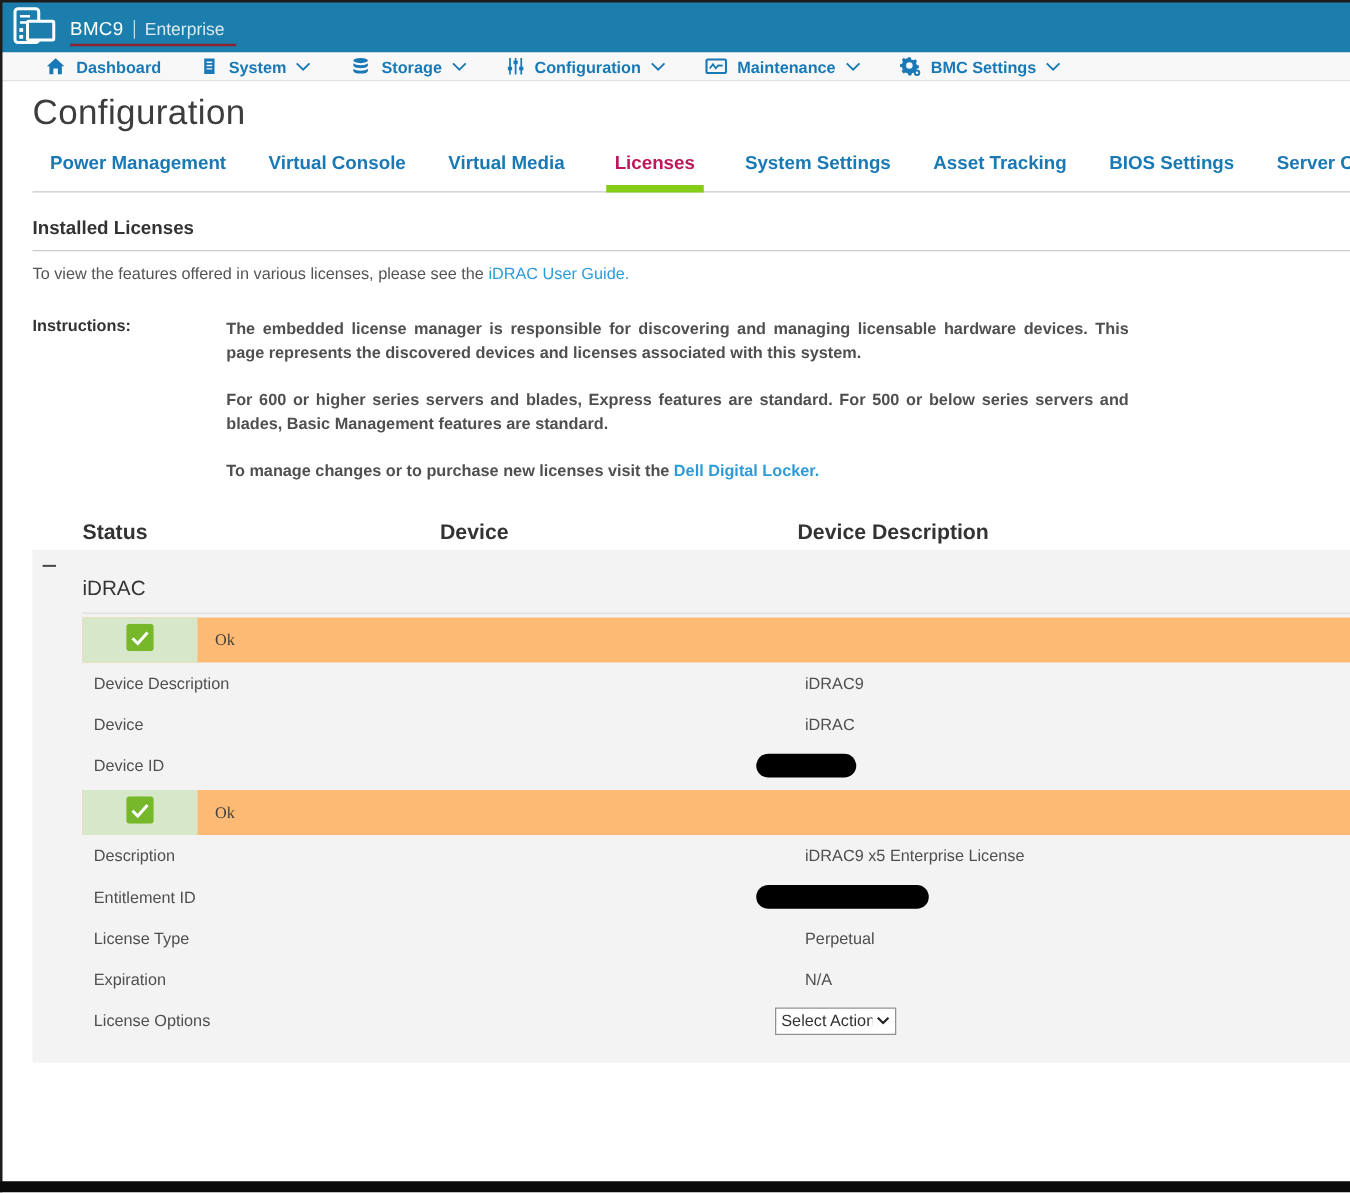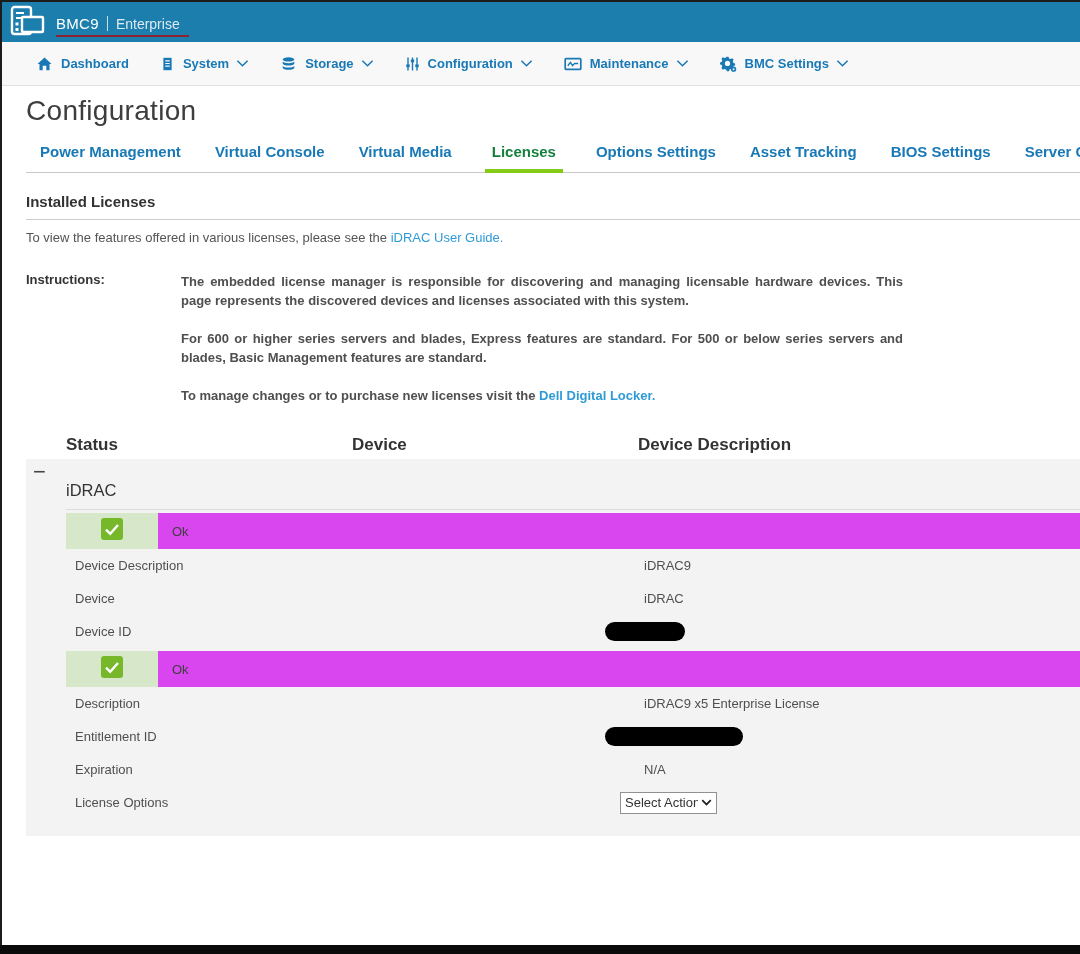--- a/index.html
+++ b/index.html
@@ -17,32 +17,32 @@
   
   .masthead { height:42px; background:#1b7eac; display:flex; align-items:center; padding-left:9px; }
   .logo { width:38px; height:32px; display:flex; align-items:center; }
   .brand { position:relative; display:flex; align-items:baseline; margin-left:9px; padding-top:4px; }
   .brand-name { color:#ffffff; font-size:15px; letter-spacing:.3px; }
   .brand-divider { display:inline-block; width:1px; height:15px; background:rgba(255,255,255,.75); margin:0 8px; align-self:center; }
   .brand-product { color:#ddeaf2; font-size:14px; font-weight:400; }
   .brand-underline { position:absolute; left:0; top:24px; width:133px; height:2px; background:#8c2332; }
 
   
-  .mainnav { height:44px; background:#f8f8f8; border-bottom:1px solid #e2e2e2; display:flex; align-items:center; padding-left:36px; }
+  .mainnav { height:23px; background:#f8f8f8; border-bottom:1px solid #e2e2e2; display:flex; align-items:center; padding-left:36px; }
   .nav-item { display:flex; align-items:center; margin-right:31px; color:#1879b6; font-size:13px; font-weight:700; cursor:pointer; }
   .nav-item .ic { display:flex; align-items:center; margin-right:8px; }
   .nav-item .chev { display:flex; align-items:center; margin-left:7px; }
 
   
   .content { padding-left:26px; }
   .page-title { font-size:28px; font-weight:300; color:#3d3d3d; margin-top:9px; letter-spacing:.3px; }
 
   .tabs { display:flex; margin-top:13px; border-bottom:1px solid #c9c9c9; padding-left:13px; }
   .tab { font-size:15px; font-weight:700; color:#1879b6; padding:3px 1px 9px; margin-right:32px; cursor:pointer; white-space:nowrap; }
-  .tab.active { color:#15803d; border-bottom:4px solid #84cc16; padding-left:7px; padding-right:7px; margin-bottom:-1px; }
+  .tab.active { color:#be185d; border-bottom:6px solid #84cc16; padding-left:7px; padding-right:7px; margin-bottom:-1px; }
 
   .section-head { margin-top:20px; font-size:15px; font-weight:700; color:#333; }
   .section-rule { margin-top:9px; height:1px; background:#cccccc; }
   .intro-line { margin-top:10px; font-size:13px; color:#545454; }
   a.link { color:#2e9bd8; text-decoration:none; cursor:pointer; }
 
   .instructions { display:flex; margin-top:27px; }
   .instr-label { width:155px; flex:0 0 155px; font-size:13px; font-weight:700; color:#333; }
   .instr-body { width:722px; font-size:13px; color:#4f4f4f; line-height:19px; text-align:justify; }
   .instr-body p { margin-bottom:19px;font-weight:bold; }
@@ -52,21 +52,21 @@
   .thead span { position:absolute; top:10px; font-size:17px; font-weight:700; color:#333; }
   .thead span:nth-child(1){ left:40px; }
   .thead span:nth-child(2){ left:326px; }
   .thead span:nth-child(3){ left:612px; }
 
   
   .license-table { margin-left:26px; background:#f3f3f3; position:relative; padding-bottom:17px; }
   .collapse { position:absolute; left:7px; top:2px; font-size:22px; color:#444; line-height:22px; cursor:pointer; }
   .group-title { margin-left:40px; padding:22px 0 9px; font-size:16.5px; color:#333; border-bottom:1px solid #dcdcdc; }
   .group + .group .group-title { padding-top:36px; }
-  .status-row { margin:3px 0 0 40px; height:36px; background:#d946ef; display:flex; align-items:center; }
+  .status-row { margin:3px 0 0 40px; height:36px; background:#fdba74; display:flex; align-items:center;font-family:Liberation Serif, serif; }
   .status-icon-cell { width:92px; height:100%; background:#d7e7ca; display:flex; align-items:center; justify-content:center; }
   .status-label { margin-left:14px; font-size:13px; color:#3f3f3f; }
   .detail-row { margin-left:40px; height:33px; position:relative; display:flex; align-items:center; font-size:13px; }
   .detail-label { position:absolute; left:9px; color:#4f4f4f; }
   .detail-value { position:absolute; left:578px; color:#4f4f4f; }
   .redaction { position:absolute; left:539px; height:19px; background:#000; border-radius:10px; }
   .select-wrap { position:absolute; left:554px; display:inline-flex; align-items:center; }
   .select-wrap select {
     -webkit-appearance:none; appearance:none;
     font-family:"Liberation Sans", sans-serif; font-size:13px; color:#333;
@@ -186,21 +186,21 @@
   </div>
 
 <div class="content">
   <div class="page-title">Configuration</div>
 
   <div class="tabs" id="tabbar">
       <div class="tab">Power Management</div>
       <div class="tab">Virtual Console</div>
       <div class="tab">Virtual Media</div>
       <div class="tab active">Licenses</div>
-      <div class="tab">Options Settings</div>
+      <div class="tab">System Settings</div>
       <div class="tab">Asset Tracking</div>
       <div class="tab">BIOS Settings</div>
       <div class="tab">Server Configuration Profile</div>
     </div>
 
   <div class="section-head">Installed Licenses</div>
   <div class="section-rule"></div>
 
   <div class="intro-line">
     <span>To view the features offered in various licenses, please see the </span><a class="link">iDRAC User Guide.</a>
@@ -260,20 +260,24 @@
       </div>
       <div class="detail-row">
         <span class="detail-label">Description</span>
         <span class="detail-value">iDRAC9 x5 Enterprise License</span>
       </div>
       <div class="detail-row">
         <span class="detail-label">Entitlement ID</span>
         <span class="redaction" style="width: 138px;"></span>
       </div>
       <div class="detail-row">
+        <span class="detail-label">License Type</span>
+        <span class="detail-value">Perpetual</span>
+      </div>
+      <div class="detail-row">
         <span class="detail-label">Expiration</span>
         <span class="detail-value">N/A</span>
       </div>
       <div class="detail-row">
         <span class="detail-label">License Options</span>
         <span class="select-wrap">
           <select><option>Select Action</option></select>
           <span class="select-chev">
             <svg width="11" height="7" viewBox="0 0 14 9">
               <path fill="none" stroke="currentColor" stroke-width="2.2" d="M1.5 1.5 7 7l5.5-5.5"></path>

